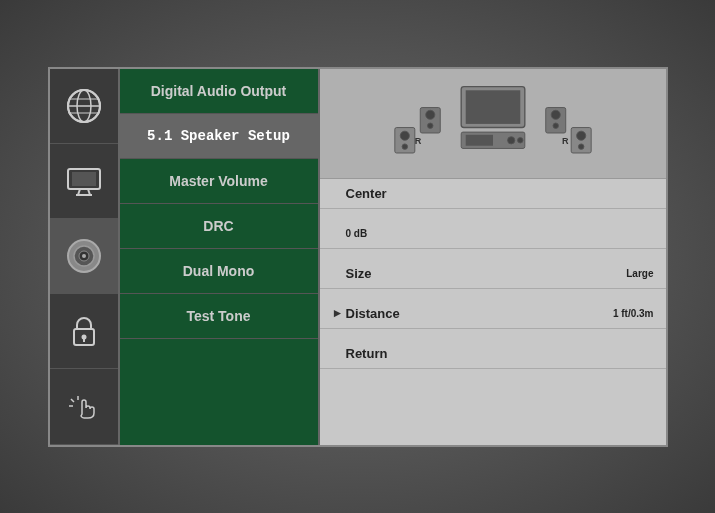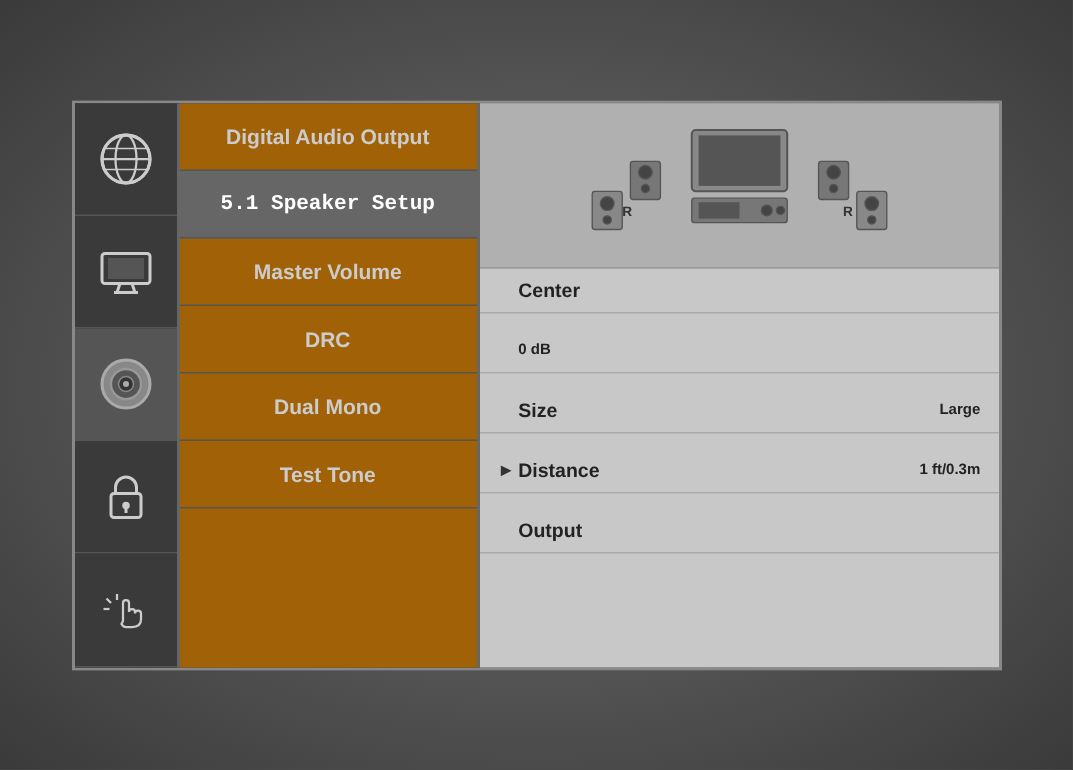--- a/index.html
+++ b/index.html
@@ -57,21 +57,21 @@
     }
 
     .sidebar-item svg {
       width: 40px;
       height: 40px;
     }
 
     
     .menu-panel {
       width: 200px;
-      background: #a16207;
+      background: #14532d;
       display: flex;
       flex-direction: column;
       border-right: 2px solid #666;
     }
 
     .menu-item {
       padding: 14px 16px;
       color: #ccc;
       font-size: 14px;
       font-weight: bold;
@@ -282,20 +282,20 @@
       <div class="detail-row">
         <span class="arrow">►</span>
         <span class="label">Distance</span>
         <span class="value">1 ft/0.3m</span>
       </div>
 
 
 
       <div class="detail-row">
         <span class="arrow"></span>
-        <span class="label">Output</span>
+        <span class="label">Return</span>
         <span class="value"></span>
       </div>
 
     </div>
   </div>
 
 </div>
 
 </body></html>

